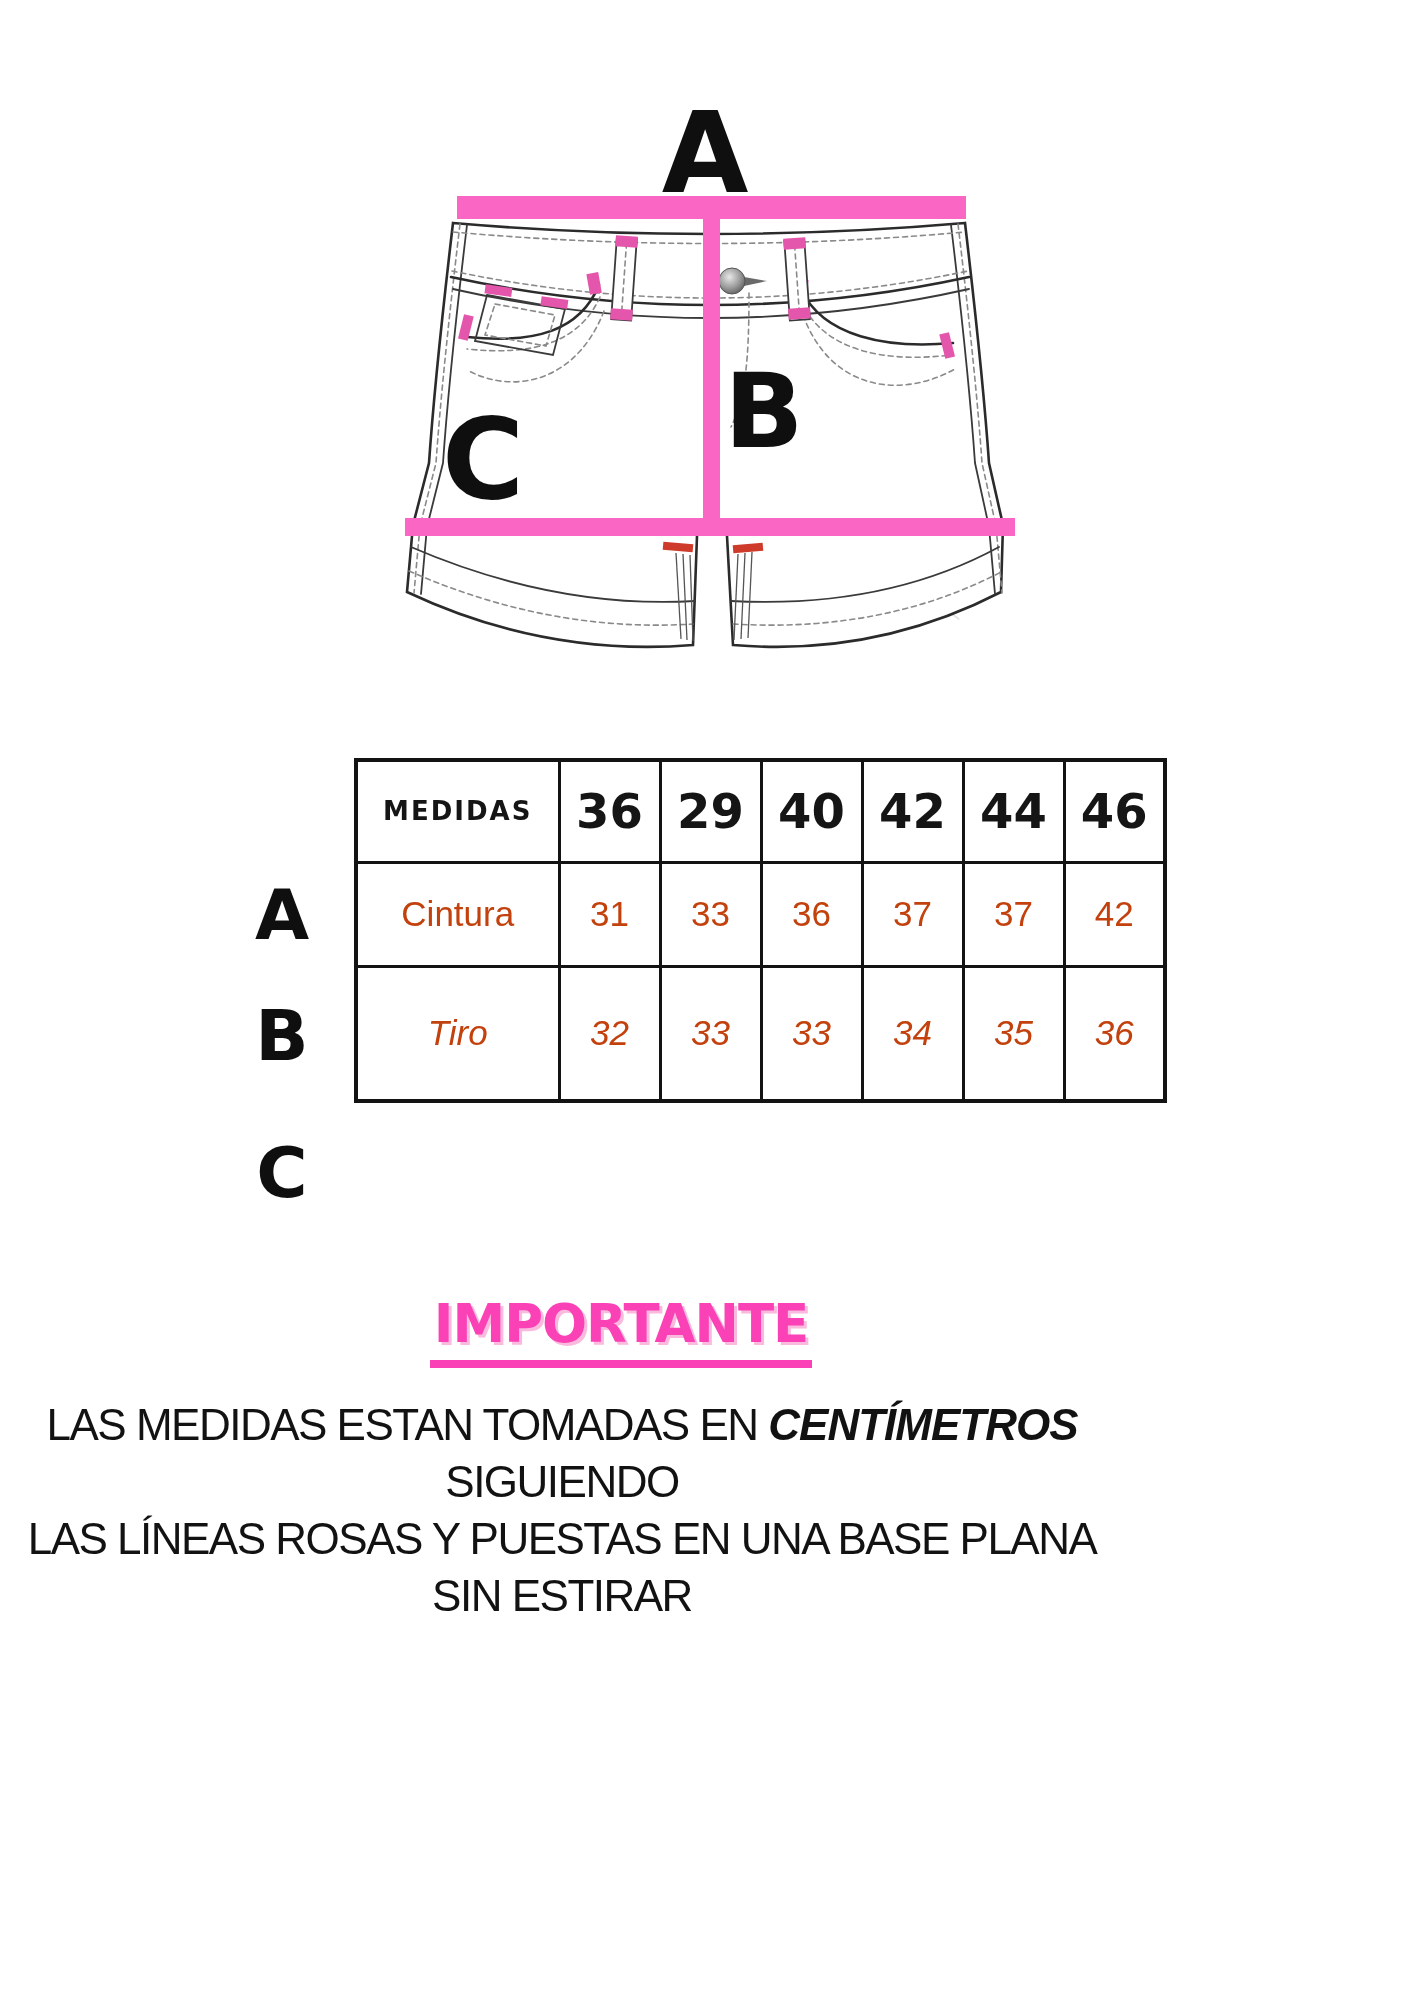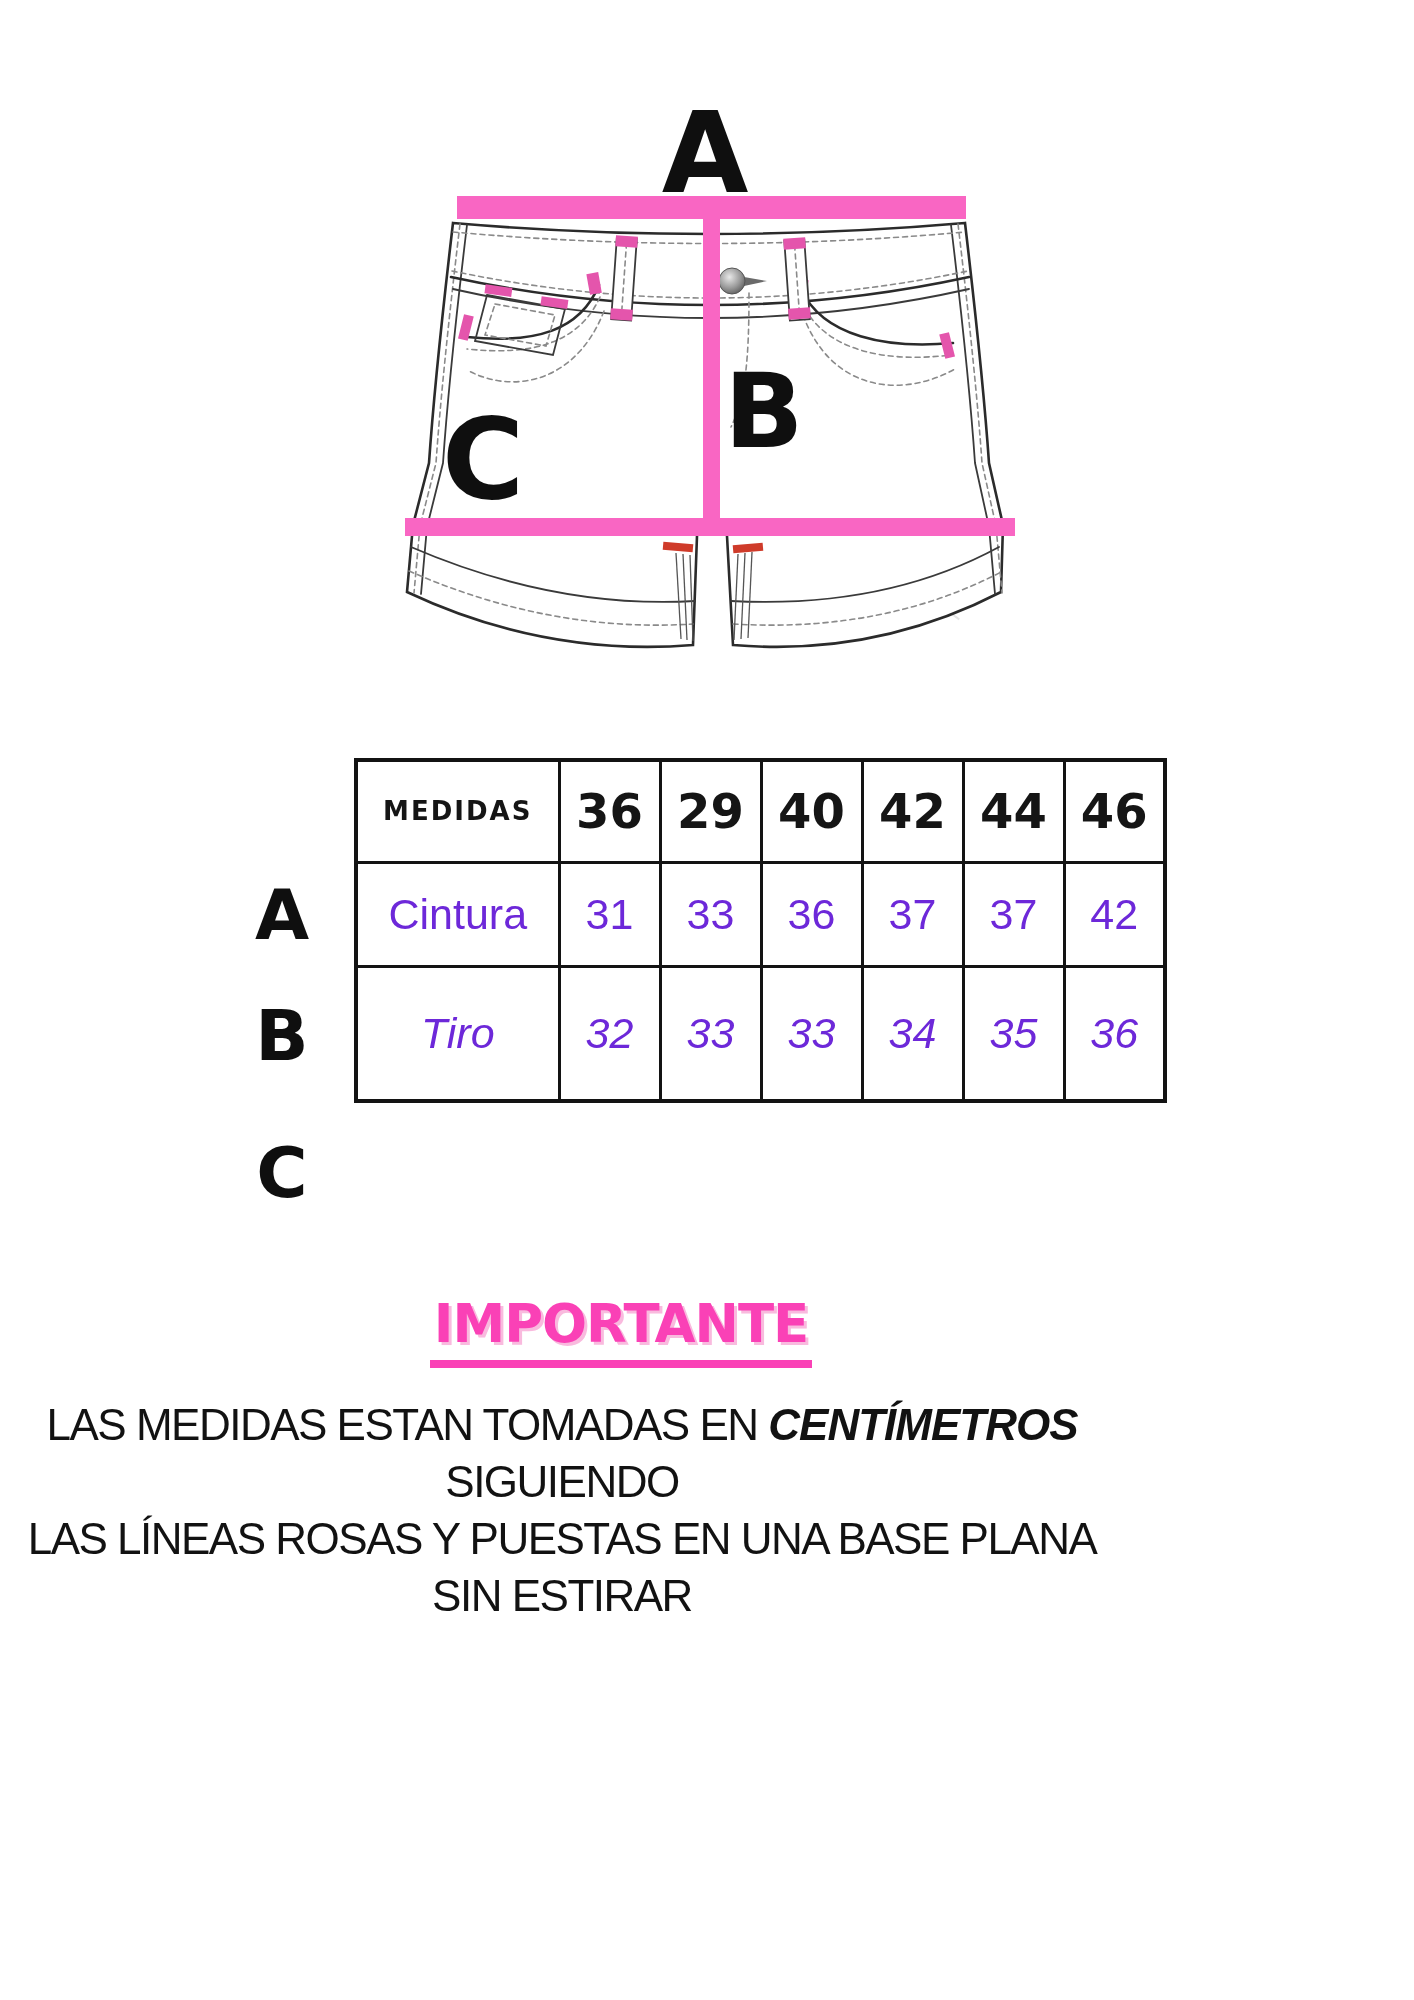--- a/index.html
+++ b/index.html
@@ -23,21 +23,21 @@
 
   
   table.size-table{position:absolute;left:354px;top:758px;border-collapse:collapse;
         table-layout:fixed;background:#fff;}
   table.size-table td,table.size-table th{border:3px solid #131313;text-align:center;
         vertical-align:middle;padding:0;}
   table.size-table{border:4px solid #131313;}
   th.corner{font-size:26px;font-weight:bold;letter-spacing:2px;font-family:"DejaVu Sans",sans-serif;}
   th.size-h{font-size:48px;font-weight:bold;font-family:"DejaVu Sans",sans-serif;}
   td.rowlabel,td.val{font-family:"Liberation Sans",sans-serif;font-weight:400;
-        font-size:43px;color:#6d28d9;}
+        font-size:35px;color:#c2410c;}
   tr.r-head{height:102px;}
   tr.r-a{height:104px;}
   tr.r-b{height:135px;font-style:italic;}
   tr.r-c{height:133px;}
 
   .rowletter{position:absolute;left:244px;width:76px;text-align:center;
         font-size:70px;font-weight:bold;color:#0f0f0f;font-family:"DejaVu Sans",sans-serif;}
   .rl-a{top:870px;height:90px;line-height:90px;}
   .rl-b{top:991px;height:90px;line-height:90px;}
   .rl-c{top:1128px;height:90px;line-height:90px;}

